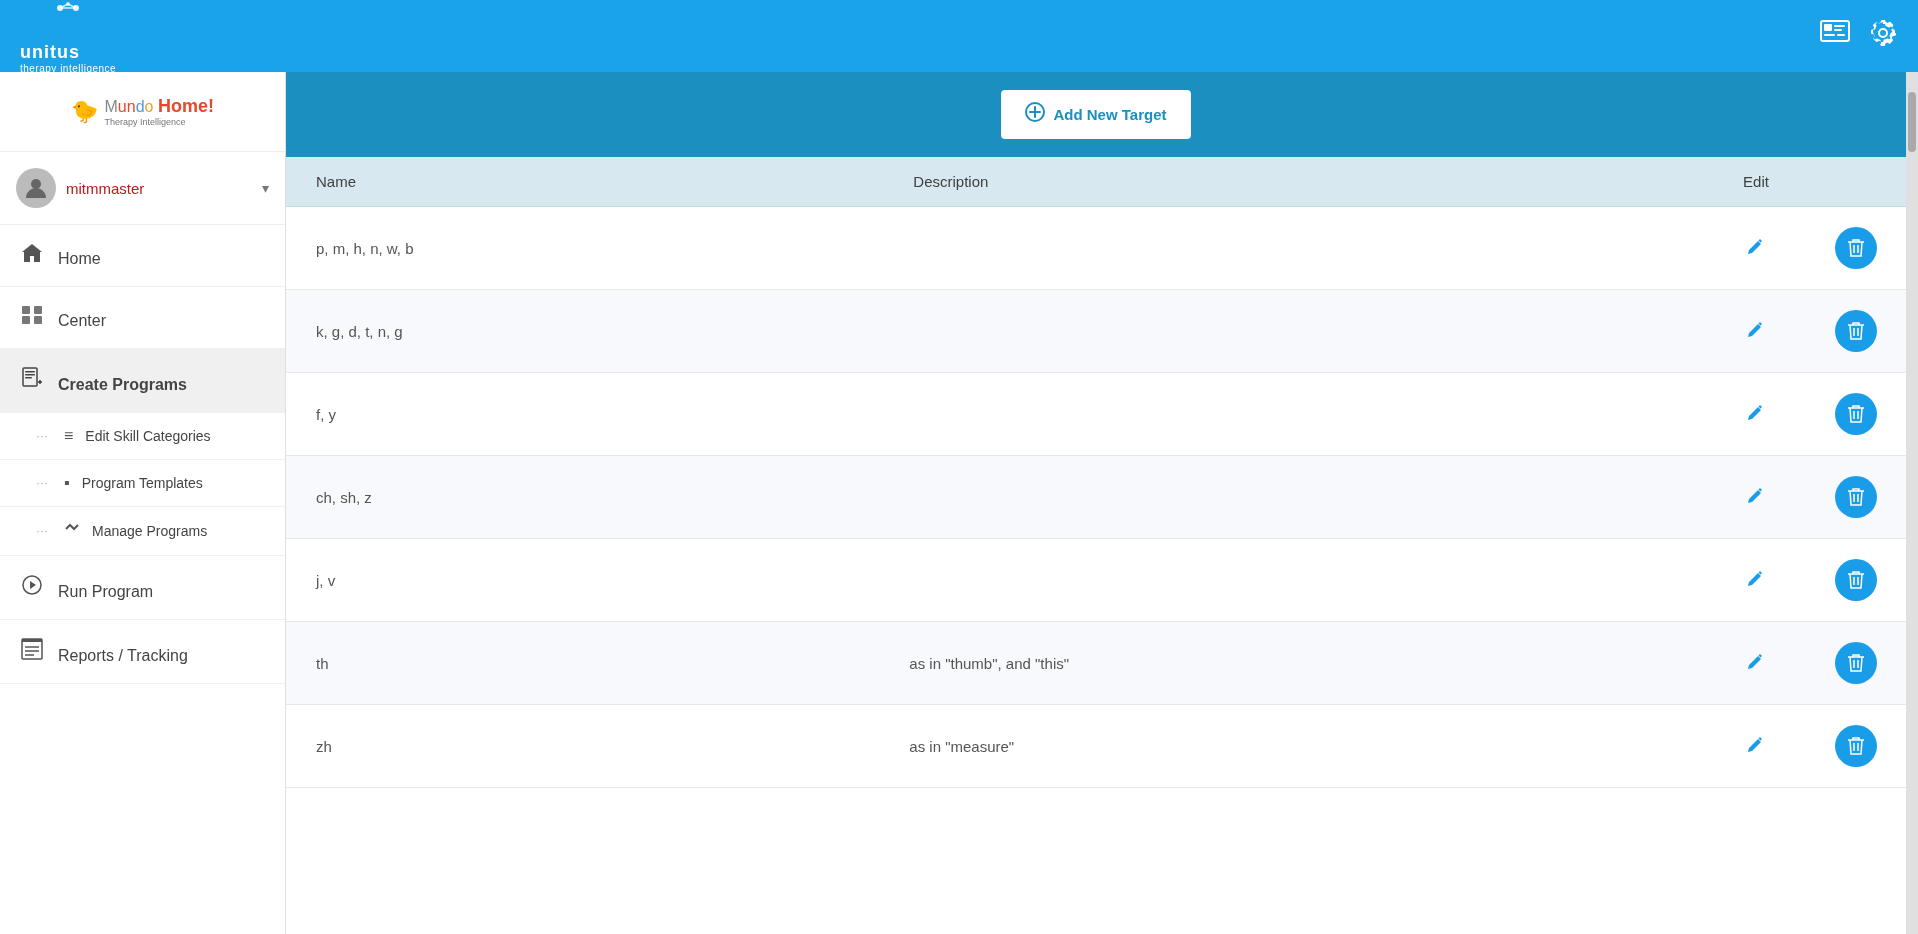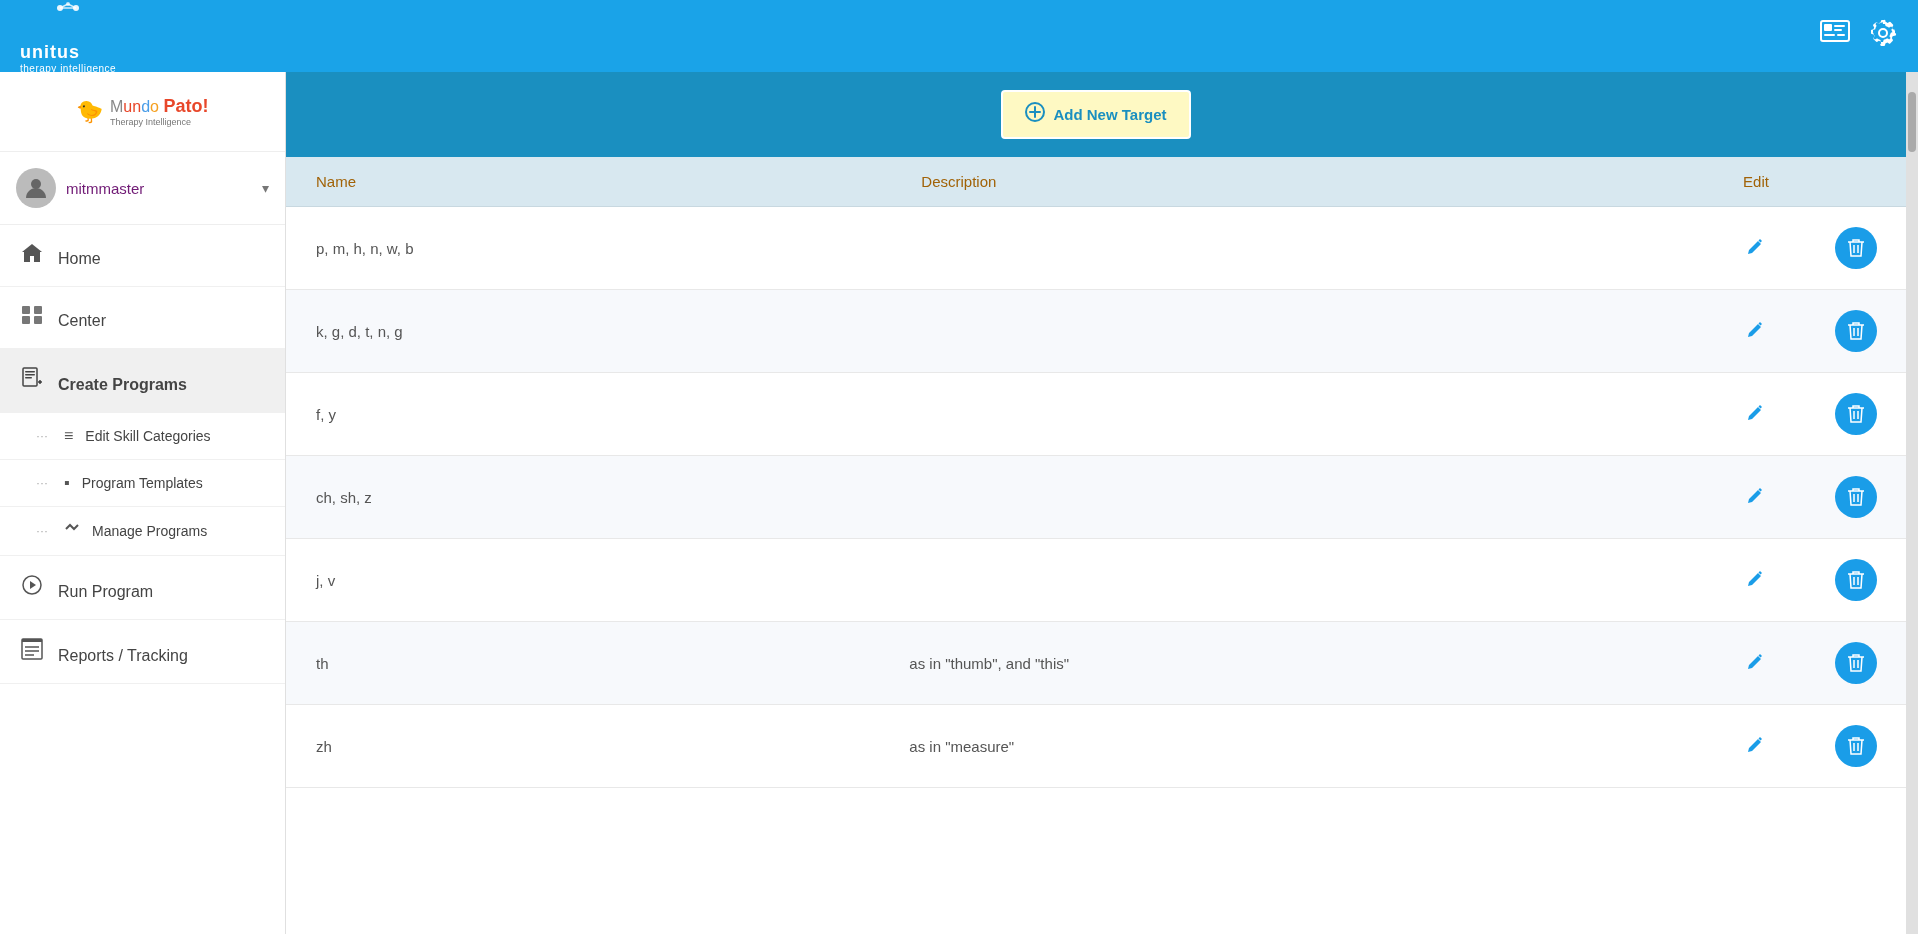--- a/index.html
+++ b/index.html
@@ -67,21 +67,21 @@
       border-radius: 50%;
       background: #bbb;
       display: flex;
       align-items: center;
       justify-content: center;
       color: #666;
       font-size: 22px;
     }
     .sidebar-username {
       font-size: 15px;
-      color: #701a75;
+      color: #b91c1c;
       flex: 1;
     }
     .chevron-down {
       color: #777;
       font-size: 14px;
     }
     .sidebar-nav {
       flex: 1;
     }
     .nav-item {
@@ -134,21 +134,21 @@
       background: #f5f5f5;
     }
     .content-toolbar {
       background: #1a8fc0;
       padding: 18px 20px;
       display: flex;
       justify-content: center;
       flex-shrink: 0;
     }
     .add-target-btn {
-      background: #fef9c3;
+      background: #ffffff;
       border: 2px solid white;
       color: #1a8fc0;
       border-radius: 4px;
       padding: 10px 22px;
       font-size: 15px;
       font-weight: 600;
       cursor: pointer;
       display: flex;
       align-items: center;
       gap: 8px;
@@ -165,24 +165,24 @@
       background: white;
     }
     table {
       width: 100%;
       border-collapse: collapse;
     }
     thead tr {
       background: #d8e8f0;
     }
     thead th {
-      padding: 16px 32px;
+      padding: 16px 24px;
       text-align: center;
       font-weight: 500;
-      color: #a16207;
+      color: #404040;
       font-size: 15px;
       border-bottom: 1px solid #c8d8e0;
     }
     thead th.name-col { text-align: left; padding-left: 30px; }
     thead th.desc-col { text-align: left; }
     tbody tr {
       border-bottom: 1px solid #e8e8e8;
     }
     tbody tr:nth-child(odd) { background: white; }
     tbody tr:nth-child(even) { background: #f7f9fc; }
@@ -331,21 +331,21 @@
   <div class="sidebar">
 
     <div class="sidebar-brand">
       <div class="mundo-pato-logo">
         <div style="display:flex; align-items:center; gap:6px;">
 
           <span style="font-size:22px;">🐤</span>
           <div>
             <div>
               <span class="mundo-m">M</span><span class="mundo-u">u</span><span class="mundo-n">n</span><span class="mundo-d">d</span><span class="mundo-o">o</span>
-              <span style="color:#e8472a; font-weight:bold; font-size:18px;"> Pato!</span>
+              <span style="color:#e8472a; font-weight:bold; font-size:18px;"> Home!</span>
             </div>
             <div class="mundo-pato-sub">Therapy Intelligence</div>
           </div>
         </div>
       </div>
     </div>
 
     <div class="sidebar-user">
       <div class="avatar-circle">
         <svg width="26" height="26" viewBox="0 0 26 26" fill="#666">

